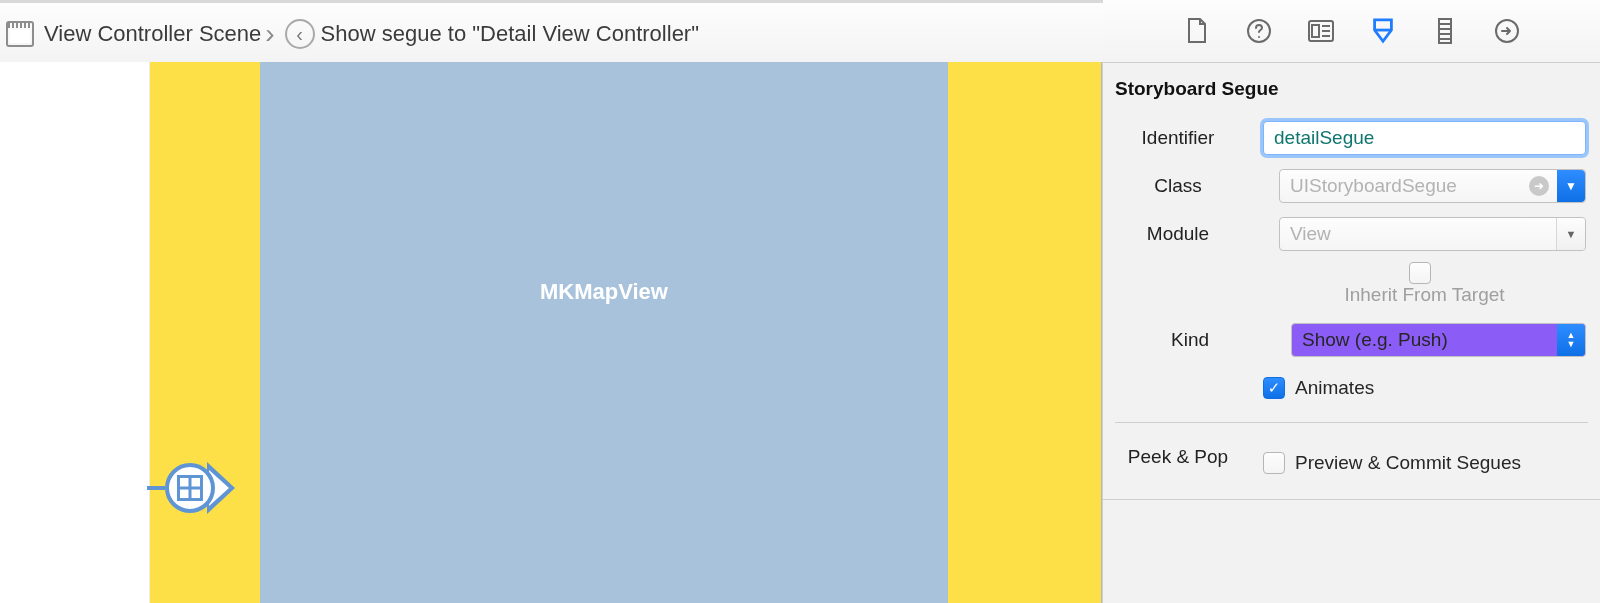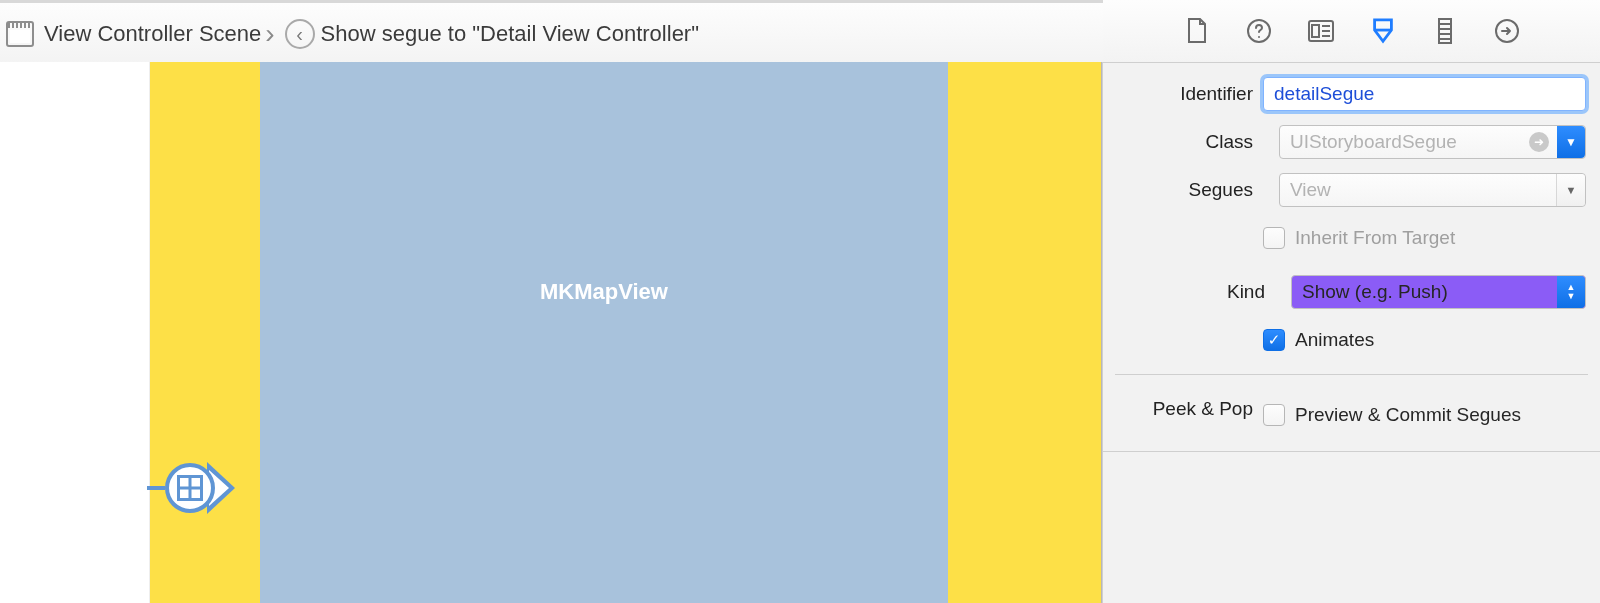--- a/index.html
+++ b/index.html
@@ -180,37 +180,37 @@
     padding: 8px 0 14px 12px;
   }
   .form-row {
     display: flex;
     align-items: center;
     padding: 4px 14px 4px 0;
     min-height: 40px;
   }
   .form-row .lab {
     width: 150px;
-    text-align: right;
+    text-align: center;
     padding-right: 10px;
     font-size: 19px;
     color: #222;
   }
   .form-row .ctrl { flex: 1; position: relative; display: flex; }
 
   .txt {
     flex: 1;
     height: 34px;
     border: 1px solid #c1c1c1;
     border-radius: 4px;
     padding: 0 10px;
     font-size: 19px;
     background: #fff;
     box-sizing: border-box;
-    color: #1d4ed8;
+    color: #0f766e;
   }
   .txt::placeholder, .ph { color: #b3b3b3; }
   .focus-ring {
     outline: none;
     border-color: #7fb3ff;
     box-shadow: 0 0 0 3px rgba(96,168,255,0.6);
   }
 
   .combo {
     flex: 1;
@@ -357,52 +357,53 @@
       </span>
       <span class="tab-icn">
         <svg width="26" height="26" viewBox="0 0 26 26" fill="none" stroke="currentColor" stroke-width="2">
           <circle cx="13" cy="13" r="11"></circle>
           <path d="M8 13h8m0 0-3-3m3 3-3 3" stroke-linecap="round" stroke-linejoin="round"></path>
         </svg>
       </span>
     </div>
 
     <div class="insp-body">
+      <div class="insp-heading">Storyboard Segue</div>
 
       <div class="form-row">
         <div class="lab">Identifier</div>
         <div class="ctrl">
           <input class="txt focus-ring" type="text" value="detailSegue" style="">
         </div>
       </div>
 
       <div class="form-row">
         <div class="lab">Class</div>
         <div class="ctrl">
           <div class="combo">
             <span class="ph">UIStoryboardSegue</span>
             <span class="inset-circle">➜</span>
             <span class="combo-arrow-blue">▼</span>
           </div>
         </div>
       </div>
 
       <div class="form-row">
-        <div class="lab">Segues</div>
+        <div class="lab">Module</div>
         <div class="ctrl">
           <div class="combo">
             <span class="ph">View</span>
             <span class="combo-arrow-plain">▼</span>
           </div>
         </div>
       </div>
 
       <div class="form-row">
         <div class="lab"></div>
-        <div class="ctrl" style="align-items:center;">
+        <div class="ctrl" style="align-items:center;flex-direction:column;">
           <span class="chk"></span>
           <span class="chk-label dim">Inherit From Target</span>
         </div>
       </div>
 
       <div class="form-row" style="margin-top:6px;padding-left:12px;">
         <div class="lab">Kind</div>
         <div class="ctrl">
           <div class="combo" style="background:#8b5cf6;">
             <span>Show (e.g. Push)</span>

